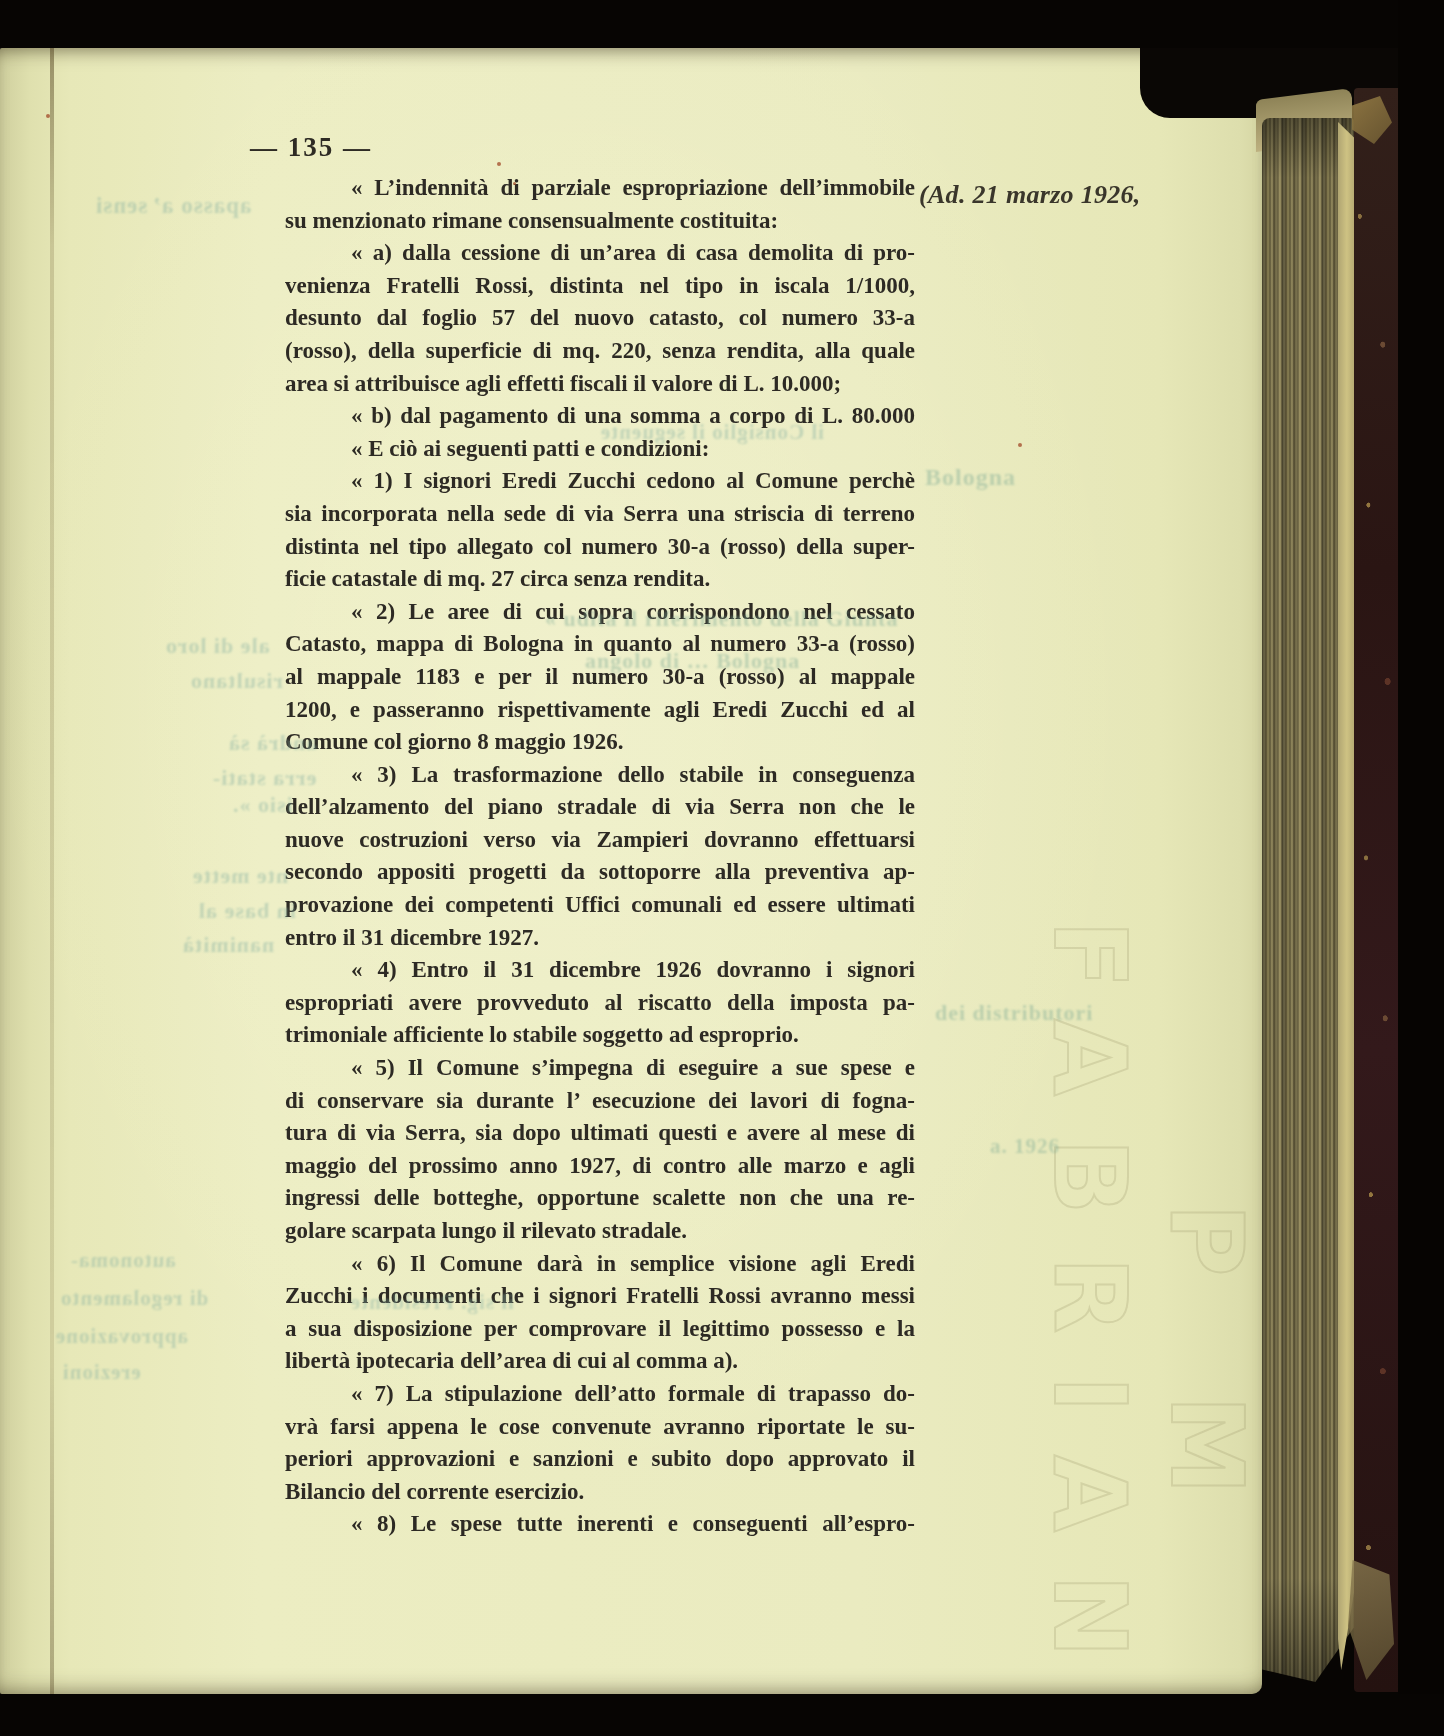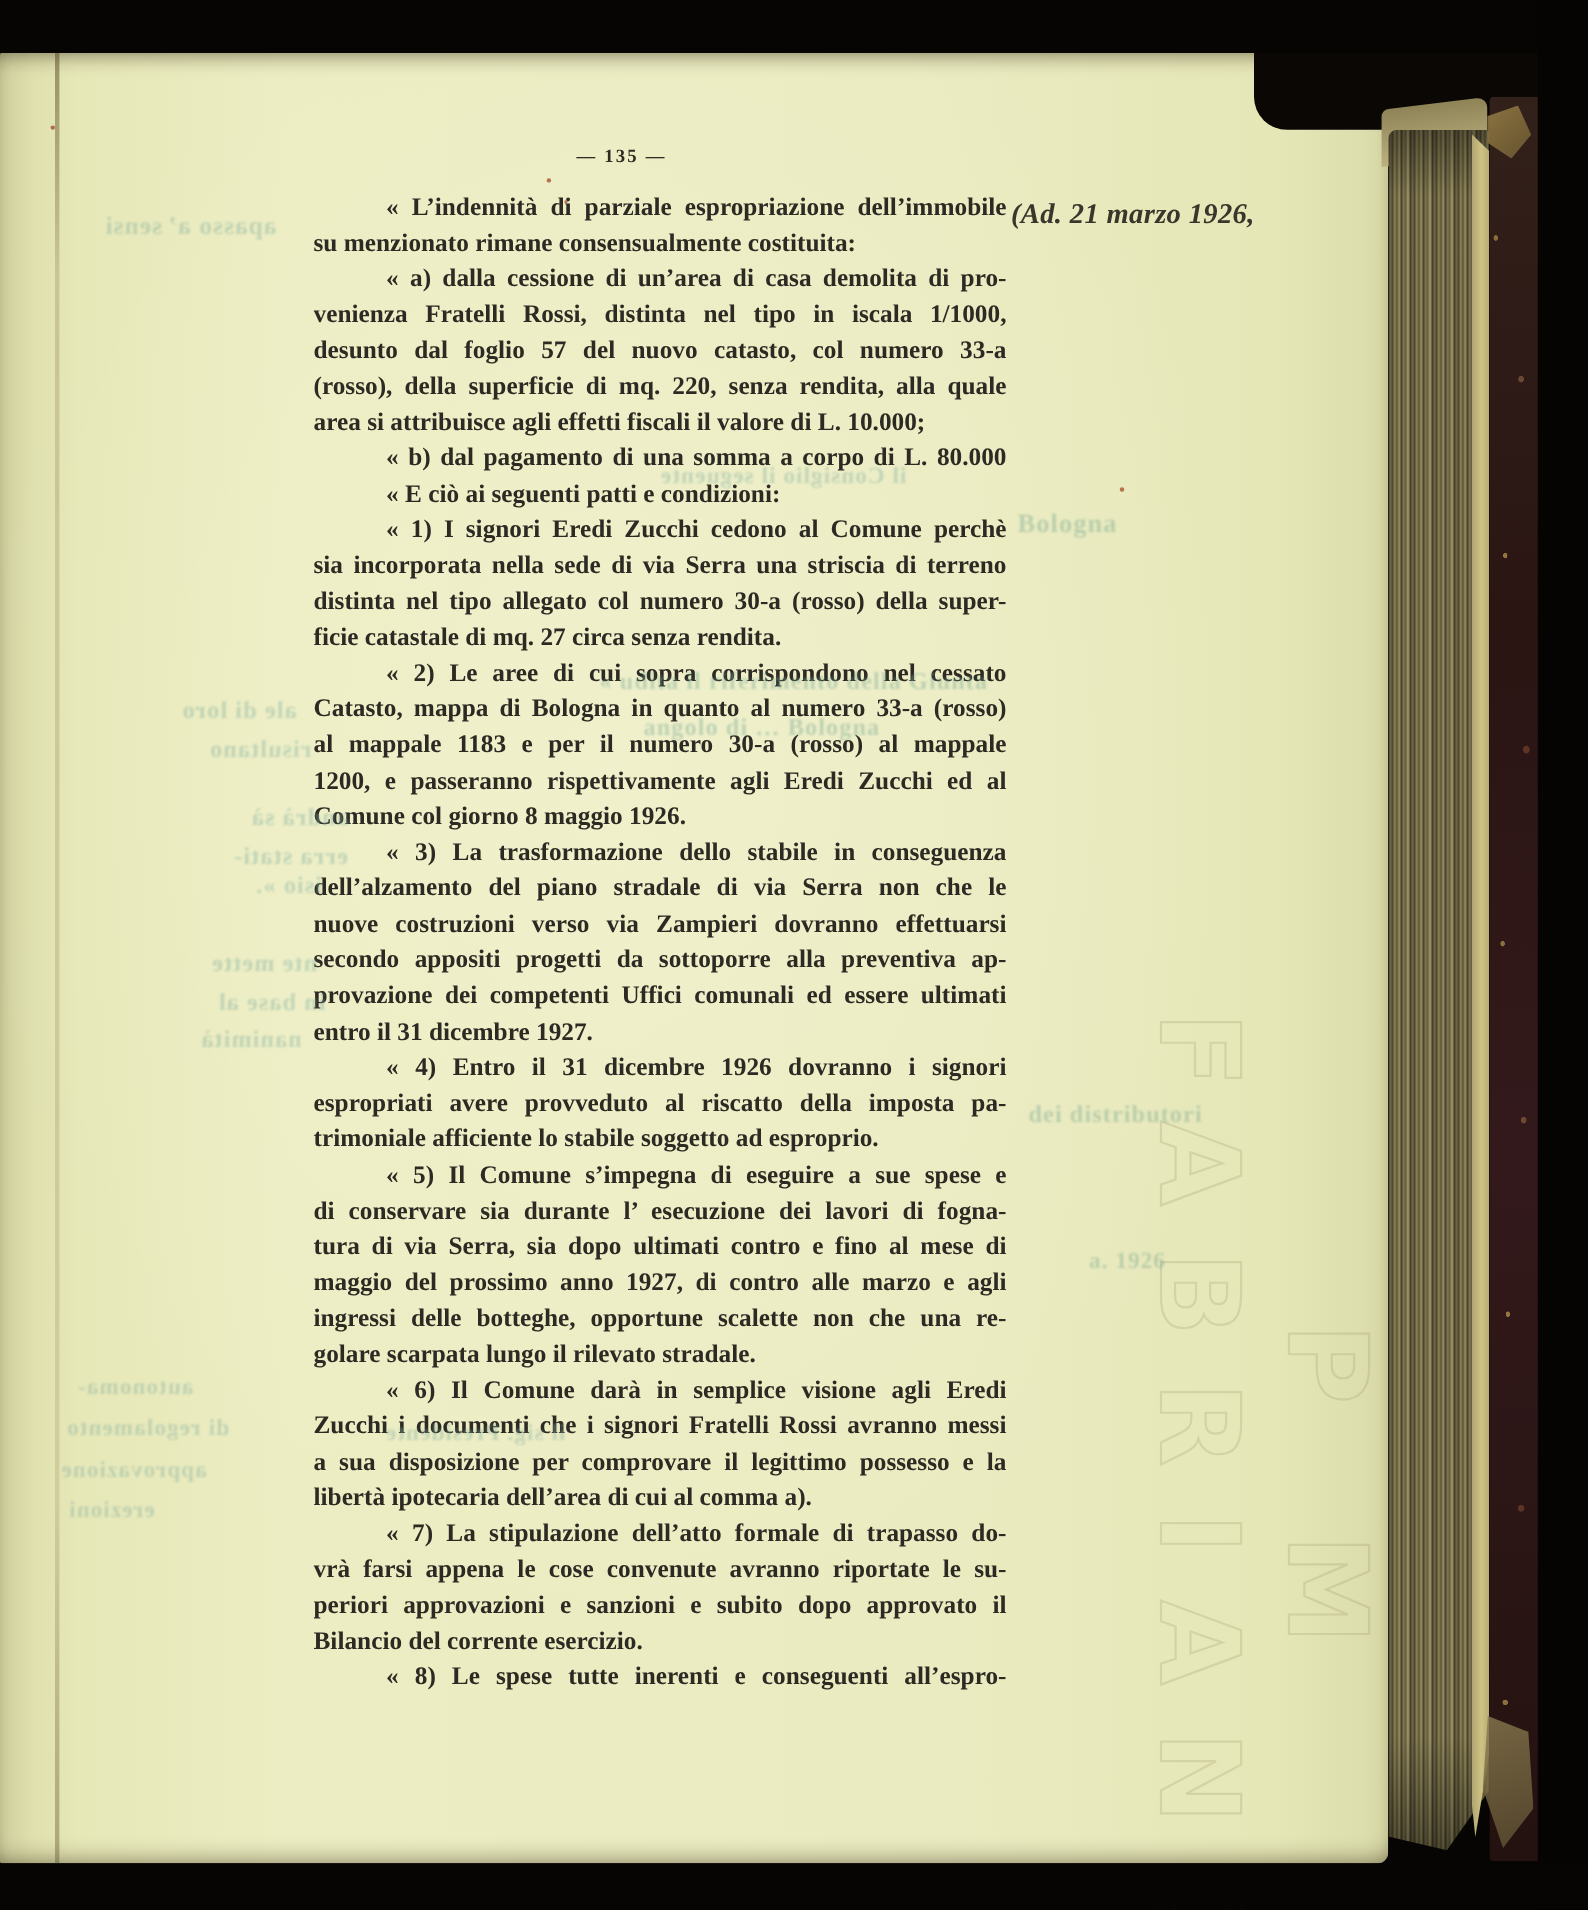--- a/index.html
+++ b/index.html
@@ -19,21 +19,21 @@
     border-radius:2px 16px 10px 2px;
     box-shadow:inset 0 14px 18px -12px rgba(40,30,10,.55), inset 0 -16px 20px -14px rgba(40,30,10,.5);
   }
   .crease{
     position:absolute;left:50px;top:0;bottom:0;width:4px;
     background:linear-gradient(180deg, rgba(90,75,40,.55), rgba(120,105,60,.25) 12%, rgba(120,105,60,.18) 80%, rgba(90,75,40,.4));
     filter:blur(.6px);
   }
   .page-number{
     position:absolute;left:250px;top:84px;width:630px;
-    text-align:center;font-size:17px;font-weight:700;color:#2e2b24;letter-spacing:2px;
+    font-size:27px;font-weight:700;color:#2e2b24;letter-spacing:2px;
   }
   .margin-note{
     position:absolute;left:919px;top:132px;width:260px;
     font-style:italic;font-weight:700;font-size:26px;color:#3a362b;letter-spacing:.3px;
     white-space:nowrap;
   }
   .doc-body{
     position:absolute;left:285px;top:124px;width:630px;
     font-size:23px;color:#2d2a24;
   }
@@ -165,21 +165,21 @@
           <div class="line">entro il 31 dicembre 1927.</div>
         </div>
         <div>
           <div class="line jl fl">« 4) Entro il 31 dicembre 1926 dovranno i signori</div>
           <div class="line jl">espropriati avere provveduto al riscatto della imposta pa-</div>
           <div class="line">trimoniale afficiente lo stabile soggetto ad esproprio.</div>
         </div>
         <div>
           <div class="line jl fl">« 5) Il Comune s’impegna di eseguire a sue spese e</div>
           <div class="line jl">di conservare sia durante l’ esecuzione dei lavori di fogna-</div>
-          <div class="line jl">tura di via Serra, sia dopo ultimati contro e fino al mese di</div>
+          <div class="line jl">tura di via Serra, sia dopo ultimati questi e avere al mese di</div>
           <div class="line jl">maggio del prossimo anno 1927, di contro alle marzo e agli</div>
           <div class="line jl">ingressi delle botteghe, opportune scalette non che una re-</div>
           <div class="line">golare scarpata lungo il rilevato stradale.</div>
         </div>
         <div>
           <div class="line jl fl">« 6) Il Comune darà in semplice visione agli Eredi</div>
           <div class="line jl">Zucchi i documenti che i signori Fratelli Rossi avranno messi</div>
           <div class="line jl">a sua disposizione per comprovare il legittimo possesso e la</div>
           <div class="line">libertà ipotecaria dell’area di cui al comma a).</div>
         </div>

